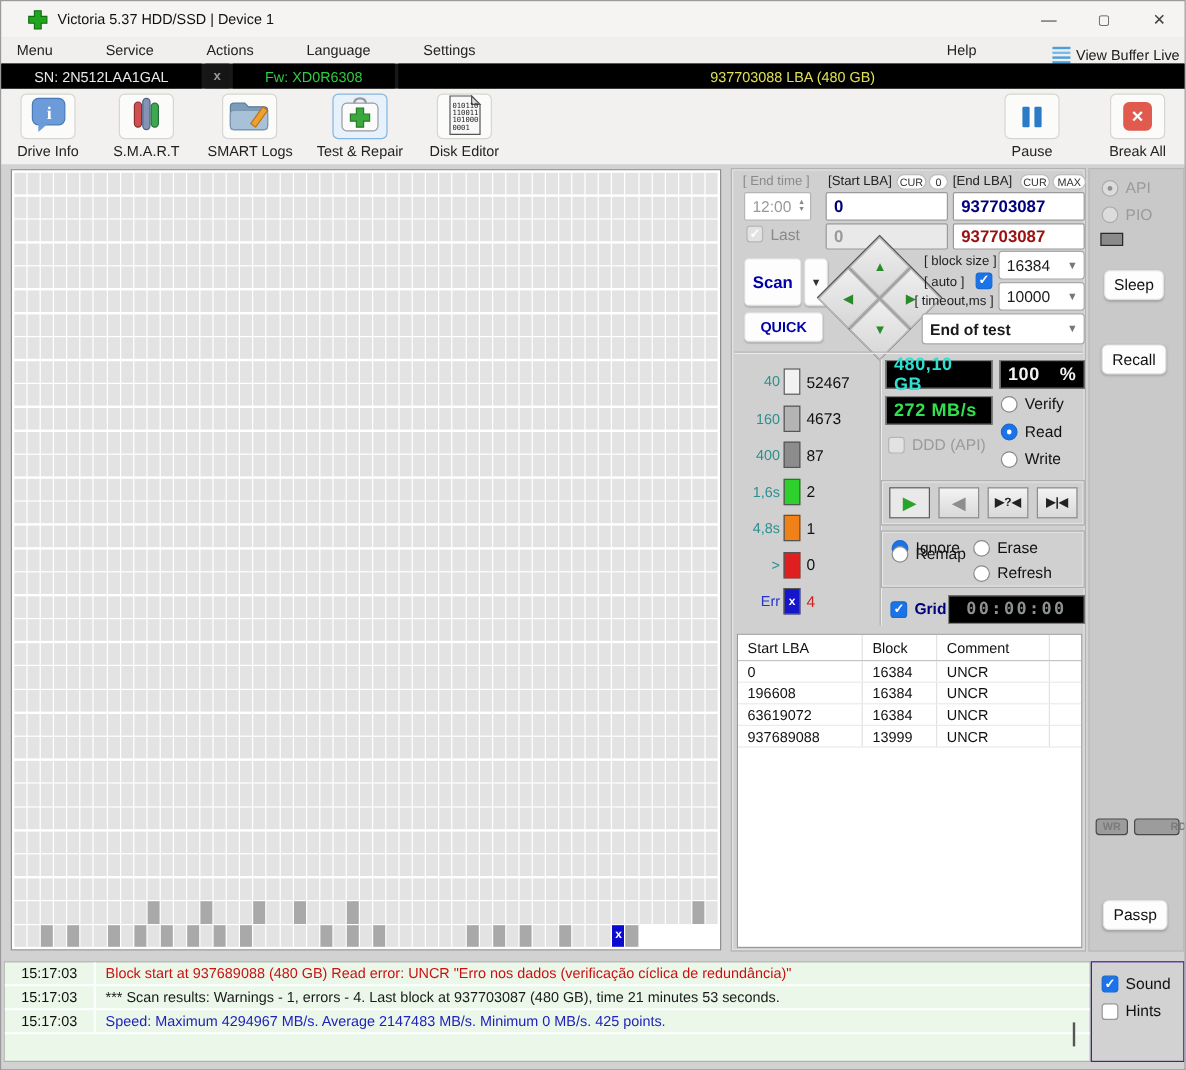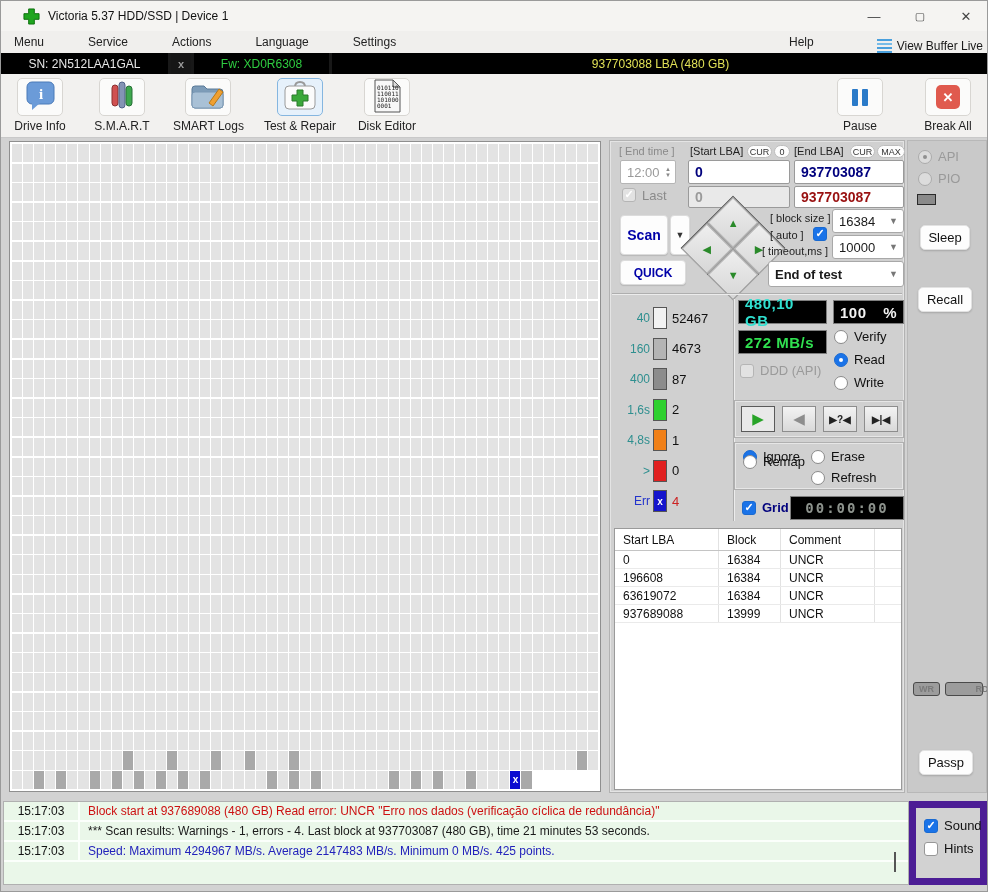--- a/index.html
+++ b/index.html
@@ -157,21 +157,21 @@
   
   #log-panel { position:absolute; left:2px; top:800px; width:906px; height:84px; background:#eaf7e9;
     border:1px solid #b0b0b0; }
   .log-row { display:flex; height:20px; align-items:center; border-bottom:2px solid #fbfffb; }
   .log-time { width:74px; text-align:center; font-size:12px; color:#111; flex:none; }
   .log-text { border-left:2px solid #fbfffb; padding-left:8px; font-size:12px; white-space:nowrap;
     overflow:hidden; height:100%; display:flex; align-items:center; flex:1; }
   #log-scroll { position:absolute; right:12px; top:50px; width:2px; height:20px; background:#555; }
   
   #bottom-right { position:absolute; left:908px; top:800px; width:78px; height:84px; background:#d2d2d2;
-    border:7px solid #4c1d95; }
+    border:1px solid #4c1d95; }
   #bottom-right .opt { position:absolute; }
   
   #app-icon svg { display:block; }
 </style>
 </head>
 <body>
 
 <div id="titlebar">
   <span id="app-icon">
     <svg width="17" height="17" viewBox="0 0 18 18">

